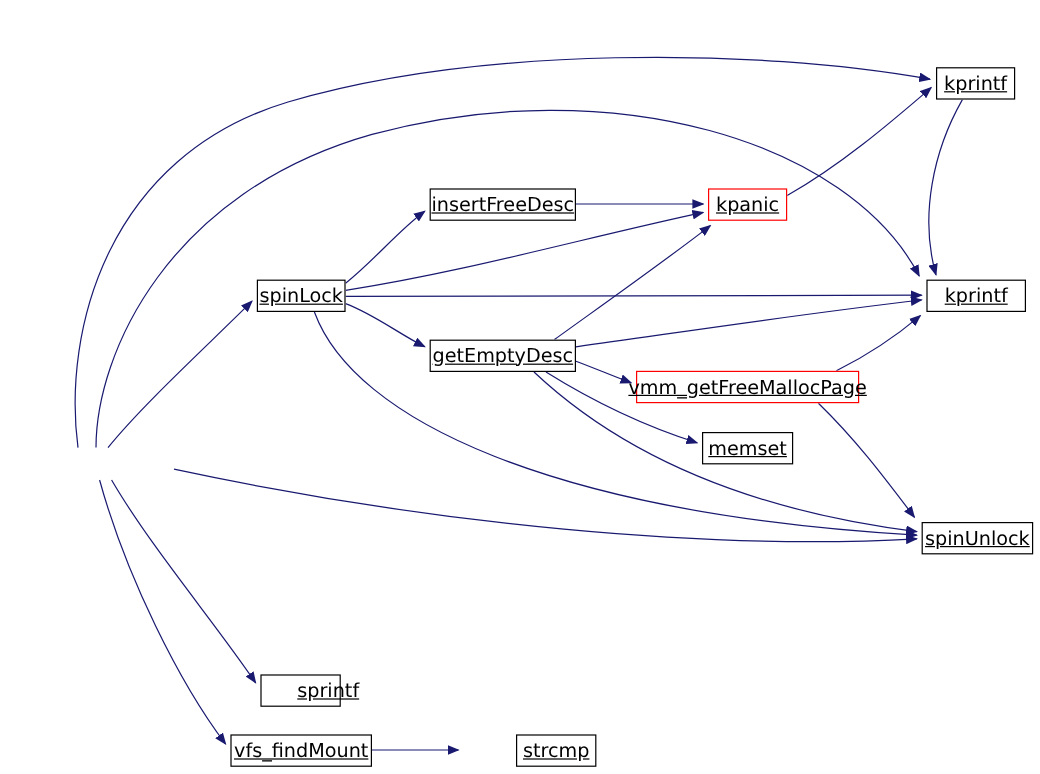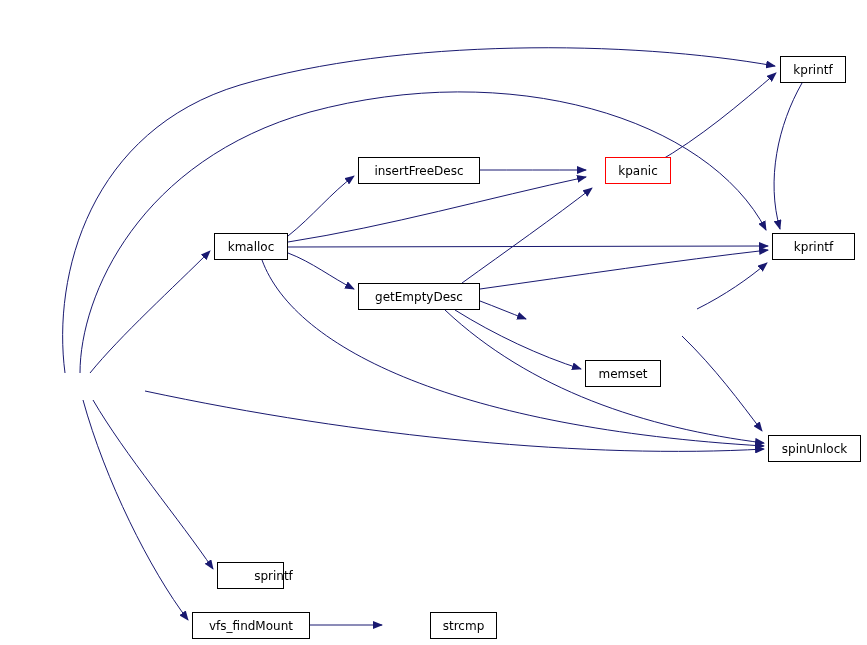--- a/index.html
+++ b/index.html
@@ -35,31 +35,31 @@
   }
   .node {
     position: absolute;
     box-sizing: border-box;
     border: 1px solid var(--node-border, #000000);
     background: var(--node-fill, #ffffff);
     color: var(--node-text, #000000);
     display: flex;
     align-items: center;
     justify-content: center;
-    font-size: 12px;
+    font-size: 16px;
     line-height: 1;
     white-space: nowrap;
     cursor: pointer;
+    text-decoration: underline;
   }
   .node.highlight {
     background: var(--highlight-fill, #c0c0c0);
   }
   .node.alert {
     border-color: var(--alert-border, #ff0000);
-    margin-left: 15px;
   }
 </style>
 </head>
 <body>
 
 <div id="canvas">
   <svg id="edges-svg" width="867" height="645">
     <defs>
       <marker id="arrowhead" markerWidth="10" markerHeight="8" refX="9" refY="4" orient="auto" markerUnits="userSpaceOnUse">
         <path id="arrowhead-poly" d="M0,0 L10,4 L0,8 z"></path>
@@ -85,36 +85,39 @@
         <path d="M480,301 C496,307 510,313 526,319" class="edge" marker-end="url(#arrowhead)"></path>
         <path d="M455,310 C495,335 540,356 581,369" class="edge" marker-end="url(#arrowhead)"></path>
         <path d="M445,310 C530,390 645,428 764,443" class="edge" marker-end="url(#arrowhead)"></path>
         <path d="M697,309 C725,295 748,279 767,263" class="edge" marker-end="url(#arrowhead)"></path>
         <path d="M682,336 C715,368 740,402 762,431" class="edge" marker-end="url(#arrowhead)"></path>
         <path d="M310,625 C334,625 358,625 382,625" class="edge" marker-end="url(#arrowhead)"></path>
       </g>
   </svg>
 
     <div class="node" style="left: 214px; top: 233px; width: 74px; height: 27px;">
-      <span>kmalloc</span>
+      <span>spinLock</span>
     </div>
     <div class="node" style="left: 358px; top: 157px; width: 122px; height: 27px;">
       <span>insertFreeDesc</span>
     </div>
     <div class="node alert" style="left: 590px; top: 157px; width: 66px; height: 27px;">
       <span>kpanic</span>
     </div>
     <div class="node" style="left: 780px; top: 56px; width: 66px; height: 27px;">
       <span>kprintf</span>
     </div>
     <div class="node" style="left: 772px; top: 233px; width: 83px; height: 27px;">
       <span>kprintf</span>
     </div>
     <div class="node" style="left: 358px; top: 283px; width: 122px; height: 27px;">
       <span>getEmptyDesc</span>
+    </div>
+    <div class="node alert" style="left: 530px; top: 309px; width: 186px; height: 27px;">
+      <span>vmm_getFreeMallocPage</span>
     </div>
     <div class="node" style="left: 585px; top: 360px; width: 76px; height: 27px;">
       <span>memset</span>
     </div>
     <div class="node" style="left: 768px; top: 435px; width: 93px; height: 27px;">
       <span>spinUnlock</span>
     </div>
     <div class="node" style="left: 217px; top: 562px; width: 67px; height: 27px; padding-left: 46px;">
       <span>sprintf</span>
     </div>

